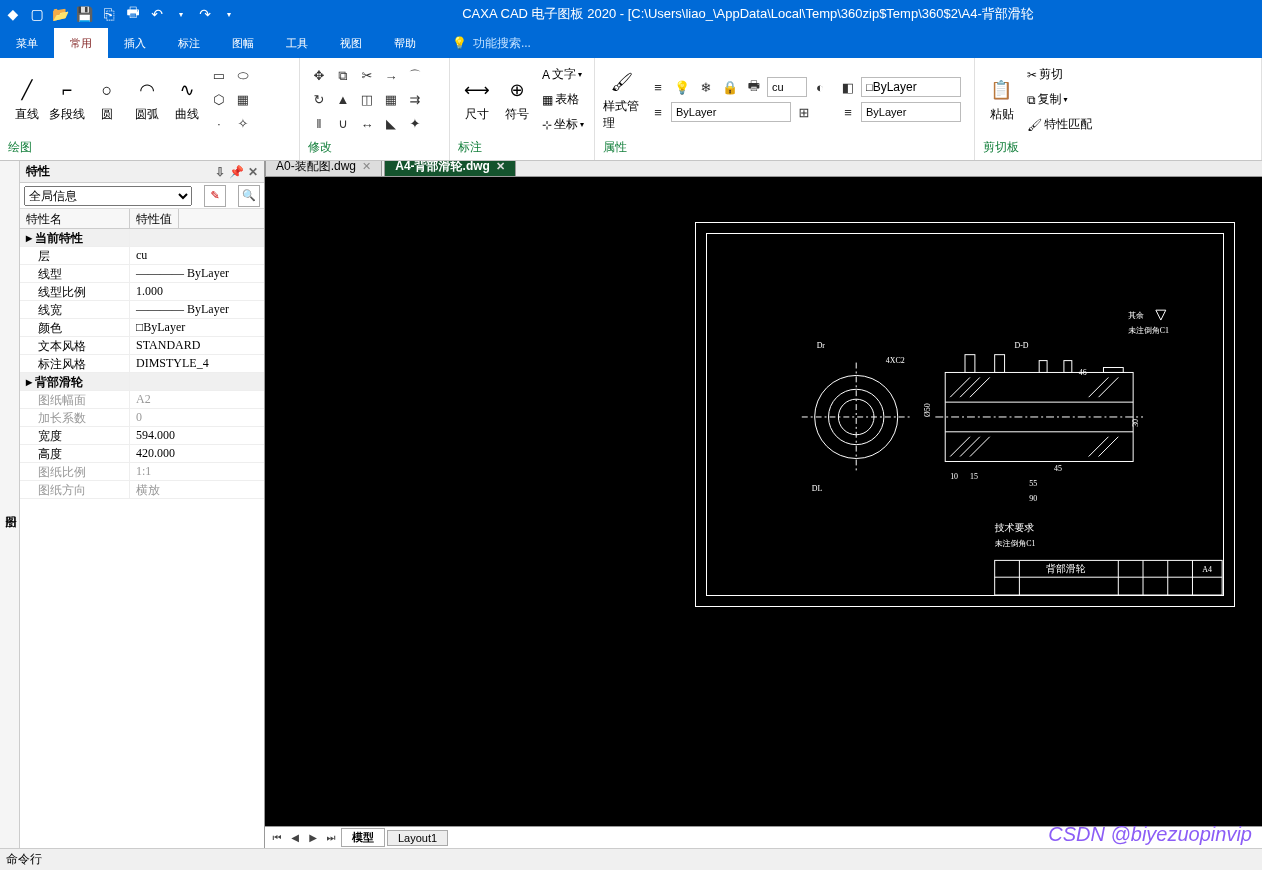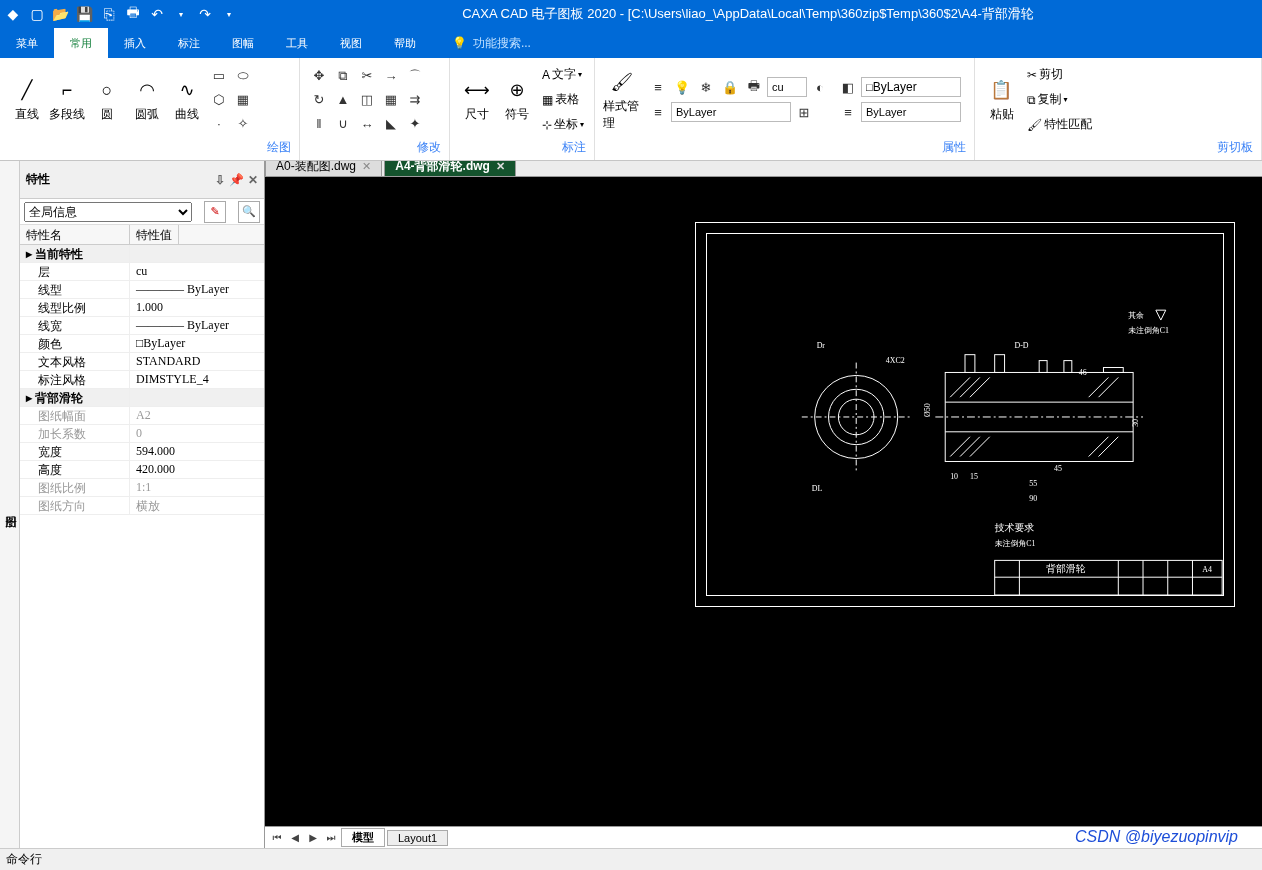--- a/index.html
+++ b/index.html
@@ -3,38 +3,38 @@
 <meta charset="utf-8">
 <style>
 *{margin:0;padding:0;box-sizing:border-box;font-family:"Microsoft YaHei","SimSun",sans-serif;font-size:12px}
 body{width:1262px;height:870px;overflow:hidden;background:#fff;display:flex;flex-direction:column}
 .titlebar{height:28px;background:#006ad7;display:flex;align-items:center;color:#fff;padding:0 4px}
 .tb-icons{display:flex;gap:6px;align-items:center}
 .tb-icons span{width:18px;height:18px;display:inline-flex;align-items:center;justify-content:center;font-size:14px;cursor:pointer}
 .title-text{flex:1;text-align:center;font-size:13px}
 .menubar{height:30px;background:#006ad7;display:flex;align-items:center;color:#fff}
 .menu-item{padding:0 16px;height:30px;display:flex;align-items:center;cursor:pointer;font-size:11px}
-.menu-item.active{background:#fff;color:#15803d}
+.menu-item.active{background:#fff;color:#7f1d1d}
 .search-hint{display:flex;align-items:center;color:#bfe0ff;gap:6px;margin-left:20px}
 .ribbon{height:103px;background:#fff;border-bottom:1px solid #c5c5c5;display:flex}
 .ribbon-group{border-right:1px solid #e0e0e0;padding:4px 8px 2px;display:flex;flex-direction:column;height:100%}
 .group-body{flex:1;display:flex;align-items:center;gap:2px}
-.group-label{text-align:right;font-size:12px;color:#3b82f6;padding:2px 0}
+.group-label{text-align:left;font-size:12px;color:#15803d;padding:2px 0}
 .big-btn{display:flex;flex-direction:column;align-items:center;justify-content:center;width:38px;height:70px;cursor:pointer;gap:2px}
 .big-btn .ico{width:28px;height:28px;display:flex;align-items:center;justify-content:center;font-size:18px}
 .small-grid{display:grid;grid-template-columns:repeat(2,22px);gap:2px}
 .small-grid3{display:grid;grid-template-columns:repeat(5,22px);gap:2px}
 .sm-ico{width:22px;height:22px;display:flex;align-items:center;justify-content:center;cursor:pointer;font-size:13px;color:#333}
 .attr-col{display:flex;flex-direction:column;gap:3px;margin-left:4px}
 .attr-row{display:flex;align-items:center;gap:2px;height:22px}
 .combo{border:1px solid #bbb;height:20px;padding:0 4px;display:flex;align-items:center;background:#fff;font-size:11px}
 .main{flex:1;display:flex;overflow:hidden}
 .side-rail{width:20px;background:#f5f5f5;border-right:1px solid #ccc;display:flex;flex-direction:column;align-items:center;padding-top:4px;gap:4px;font-size:11px;writing-mode:vertical-rl}
 .props-panel{width:245px;background:#fff;border-right:1px solid #999;display:flex;flex-direction:column}
-.props-title{background:#f0f0f0;border-bottom:1px solid #ccc;height:38px;display:flex;align-items:center;padding:0 6px;font-weight:bold}
+.props-title{background:#f0f0f0;border-bottom:1px solid #ccc;height:22px;display:flex;align-items:center;padding:0 6px;font-weight:bold}
 .props-title .ctr{margin-left:auto;display:flex;gap:4px;color:#666}
 .props-filter{height:26px;display:flex;align-items:center;padding:2px 4px;gap:12px;border-bottom:1px solid #ddd}
 .props-filter select{flex:1;height:20px;font-size:12px}
 .filter-btn{width:22px;height:22px;border:1px solid #aaa;display:flex;align-items:center;justify-content:center;cursor:pointer;font-size:11px}
 .props-table{flex:1;overflow:auto}
 .props-head{display:flex;border-bottom:1px solid #ccc;background:#f7f7f7;height:20px}
 .ph-cell{padding:2px 6px;border-right:1px solid #ccc}
 .ph-name{width:110px}
 .prow{display:flex;height:18px;border-bottom:1px solid #eee;font-size:11px}
 .prow .pn{width:110px;padding:1px 6px 1px 18px;border-right:1px solid #eee;font-family:SimSun}
@@ -49,21 +49,21 @@
 .doc-tab .x{color:#888;font-size:11px}
 .doc-tab.active .x{color:#ddd}
 .canvas{flex:1;background:#000;position:relative;overflow:hidden}
 .sheet{position:absolute;left:430px;top:45px;width:540px;height:385px;border:1px solid #fff}
 .inner-frame{position:absolute;left:10px;top:10px;right:10px;bottom:10px;border:1px solid #fff}
 .layout-tabs{height:22px;background:#fff;border-top:1px solid #999;display:flex;align-items:center;padding:0 4px;gap:2px}
 .nav-btn{width:16px;height:16px;display:flex;align-items:center;justify-content:center;cursor:pointer;font-size:10px;color:#444}
 .lay-tab{padding:1px 10px;border:1px solid #aaa;background:#eee;font-size:11px;cursor:pointer}
 .lay-tab.active{background:#fff;font-weight:bold}
 .cmdline{height:22px;background:#f0f0f0;border-top:1px solid #ccc;display:flex;align-items:center;padding:0 6px;font-size:12px}
-.watermark{position:absolute;right:24px;bottom:24px;color:#1d4ed8;font-style:italic;font-size:16px;font-family:Arial}
+.watermark{position:absolute;right:10px;bottom:24px;color:#8b5cf6;font-style:italic;font-size:20px;font-family:Arial}
 svg text{fill:#fff;font-size:8px;font-family:SimSun}
 svg line,svg rect,svg circle,svg path{stroke:#fff;fill:none;stroke-width:1}
 .hatch{stroke:#0ff}
 </style>
 </head>
 <body>
 
 <div class="titlebar">
   <div class="tb-icons">
     <span>◆</span>

